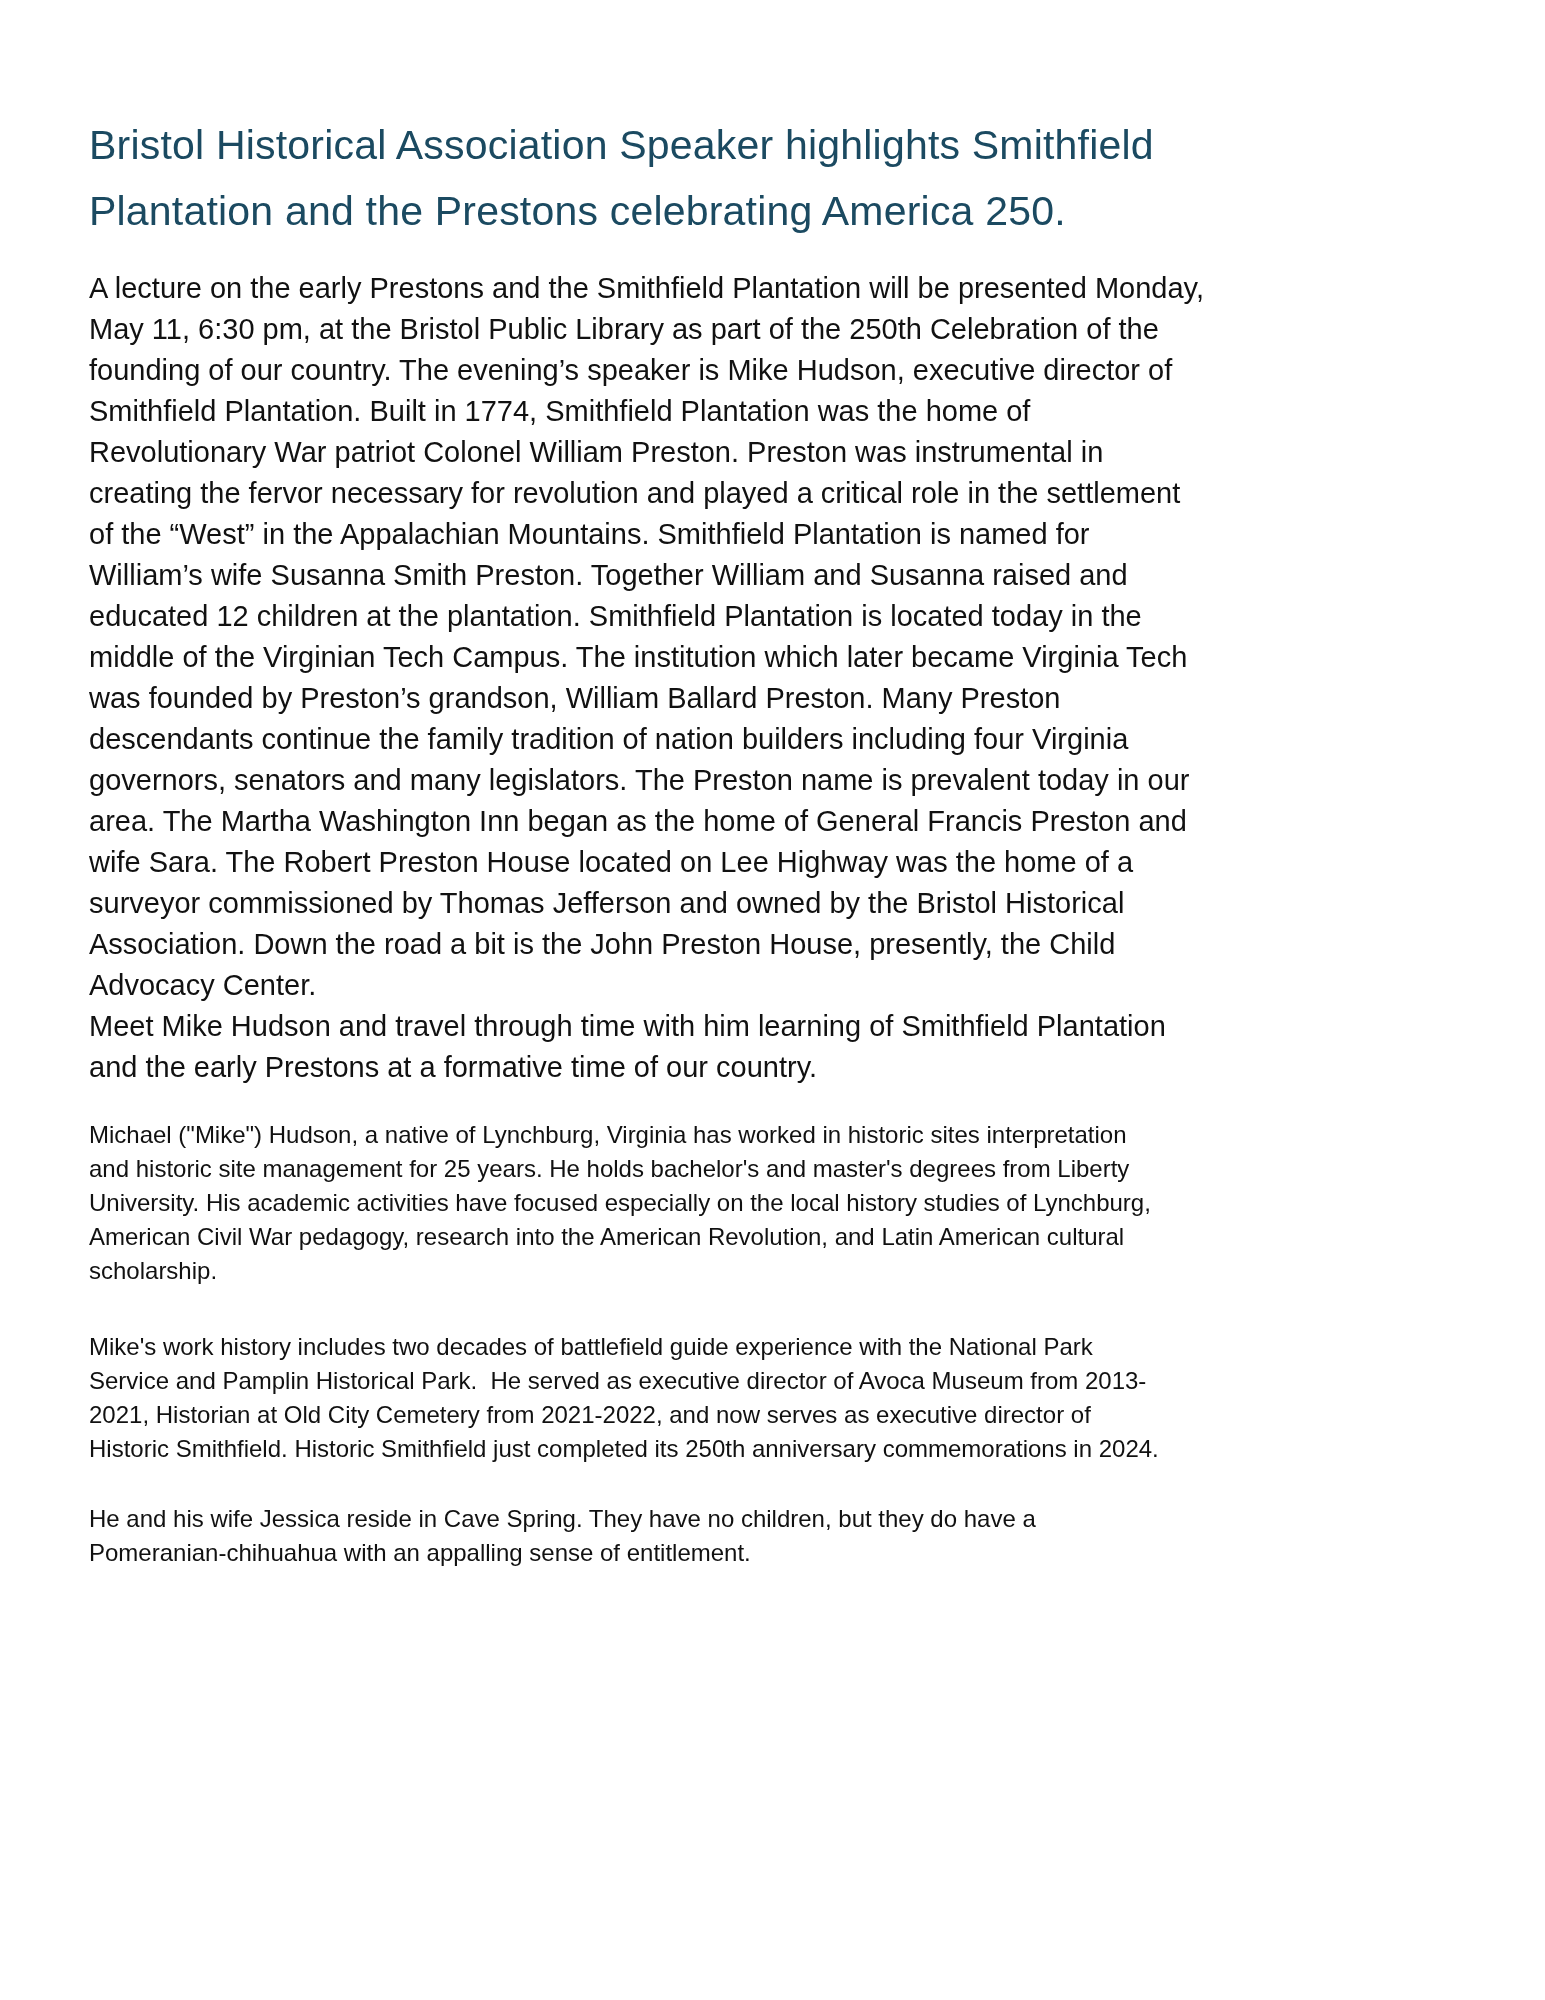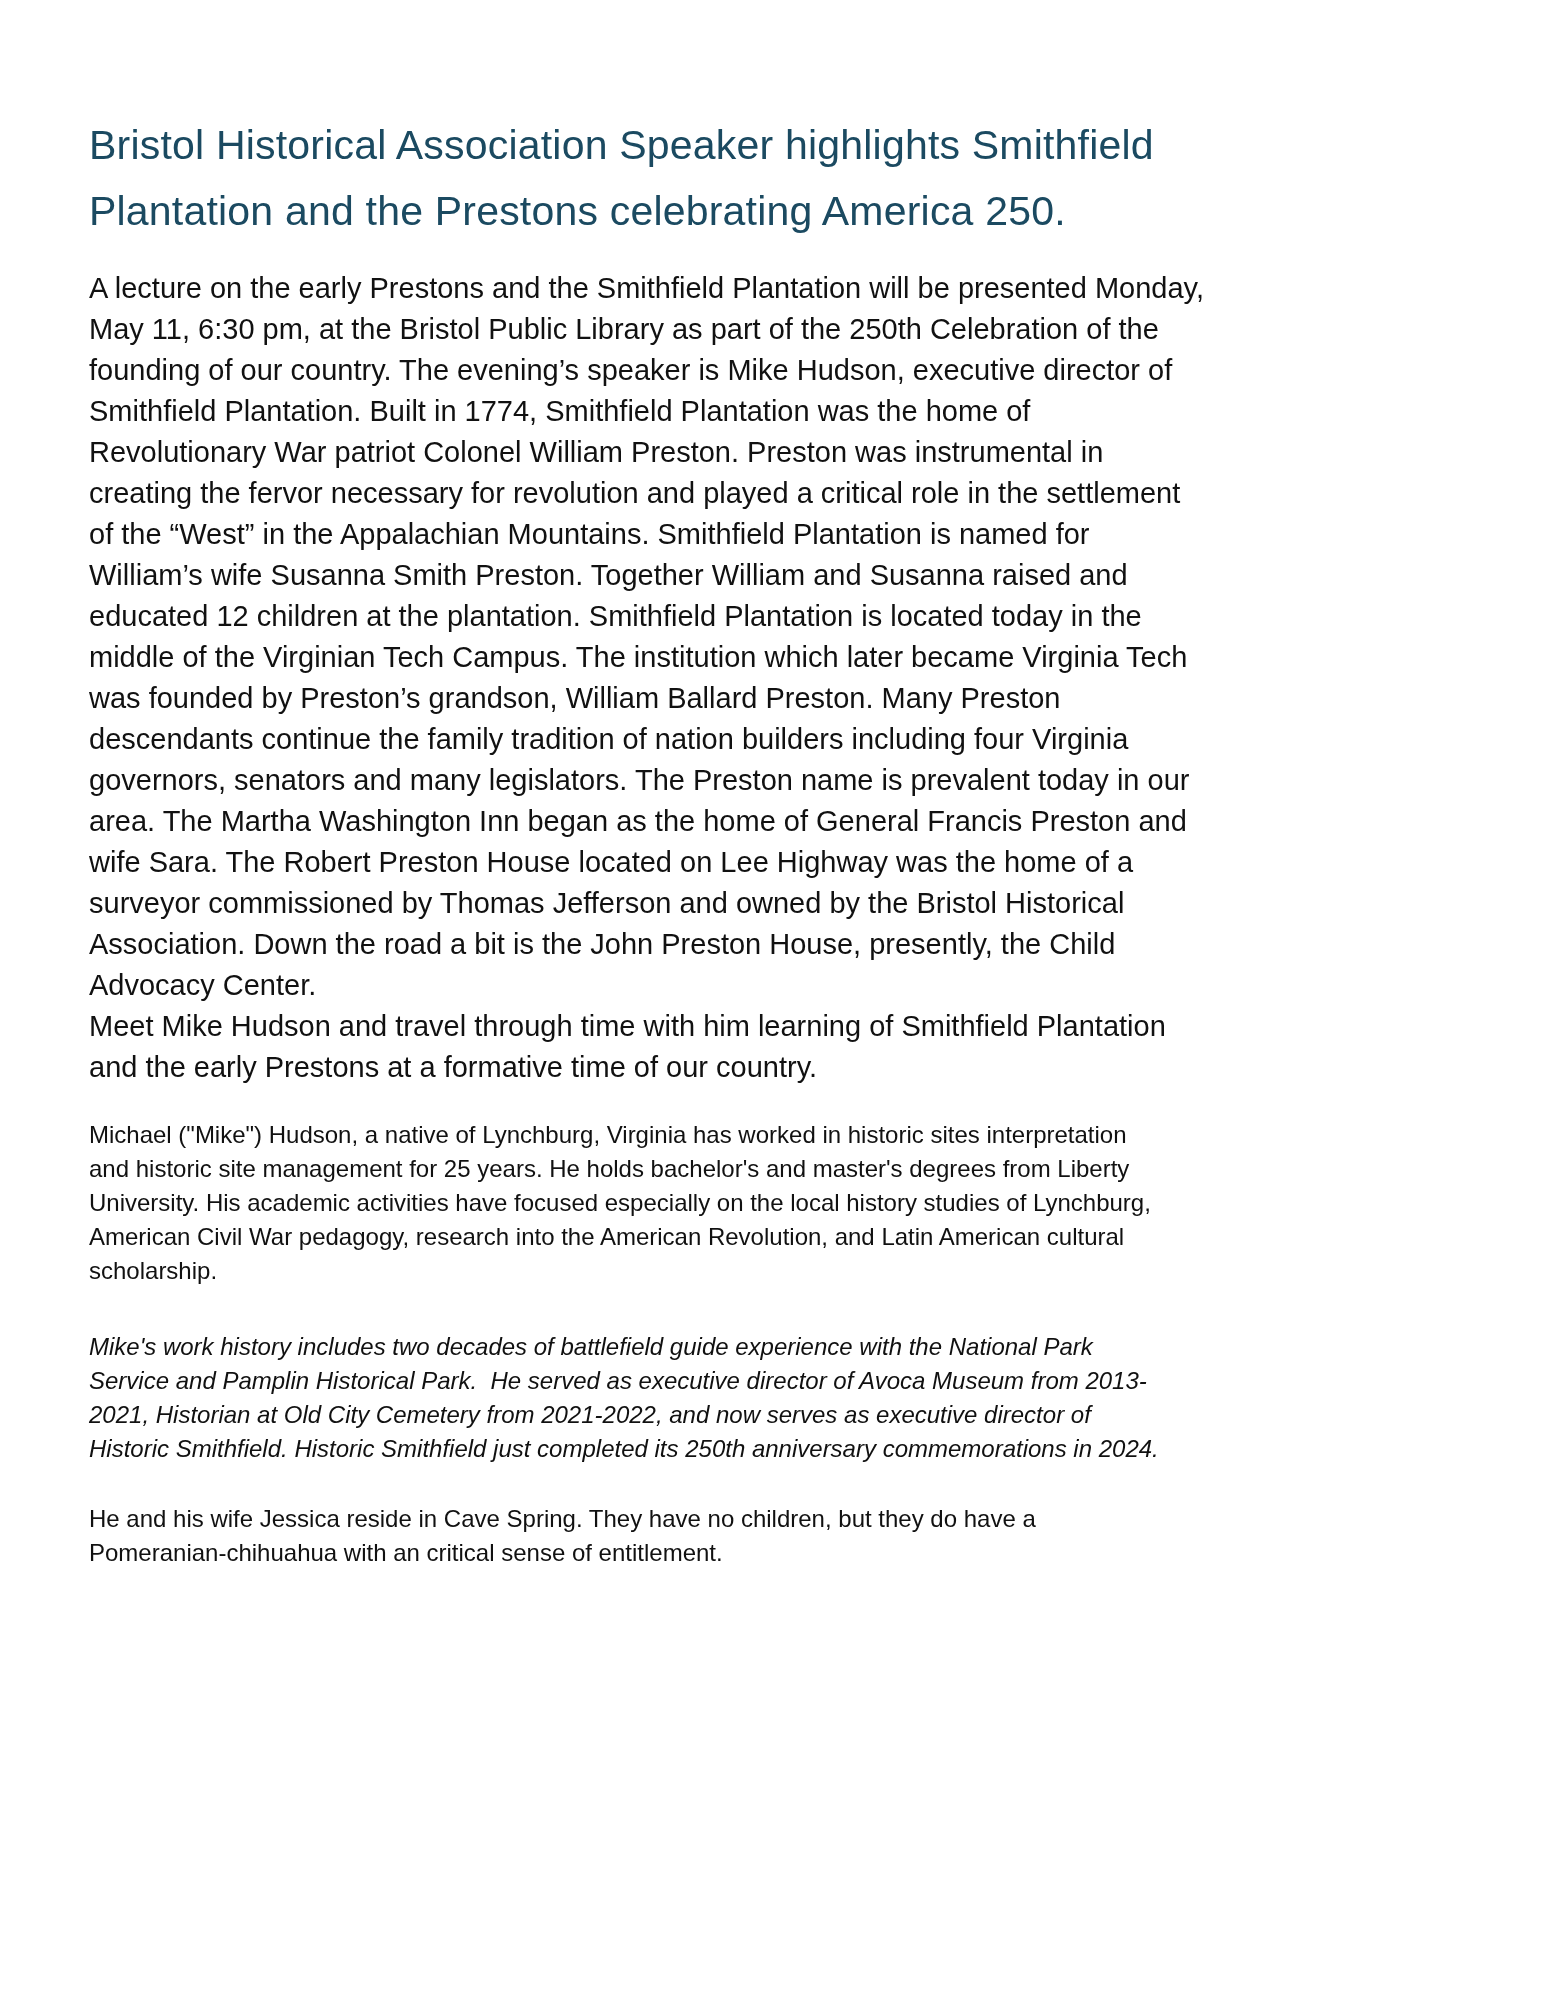--- a/index.html
+++ b/index.html
@@ -33,21 +33,21 @@
   .para-large {
     margin-top: 24px;
     font-size: 29px;
     line-height: 41px;
   }
   .para-small {
     font-size: 24px;
     line-height: 34px;
   }
   .para-small.first-small { margin-top: 30px; }
-  .para-small.mid-small   { margin-top: 42px; font-style: italic; }
+  .para-small.mid-small   { margin-top: 42px; }
   .para-small.last-small  { margin-top: 36px; }
 </style>
 </head>
 <body>
 
 <div class="page">
   <div class="content">
     <h1 class="doc-title">Bristol Historical Association Speaker highlights Smithfield
 Plantation and the Prestons celebrating America 250.</h1>
 
@@ -77,15 +77,15 @@
 University. His academic activities have focused especially on the local history studies of Lynchburg,
 American Civil War pedagogy, research into the American Revolution, and Latin American cultural
 scholarship.</p>
 
     <p class="para para-small mid-small">Mike's work history includes two decades of battlefield guide experience with the National Park
 Service and Pamplin Historical Park.  He served as executive director of Avoca Museum from 2013-
 2021, Historian at Old City Cemetery from 2021-2022, and now serves as executive director of
 Historic Smithfield. Historic Smithfield just completed its 250th anniversary commemorations in 2024.</p>
 
     <p class="para para-small last-small">He and his wife Jessica reside in Cave Spring. They have no children, but they do have a
-Pomeranian-chihuahua with an critical sense of entitlement.</p>
+Pomeranian-chihuahua with an appalling sense of entitlement.</p>
   </div>
 </div>
 
 </body></html>

